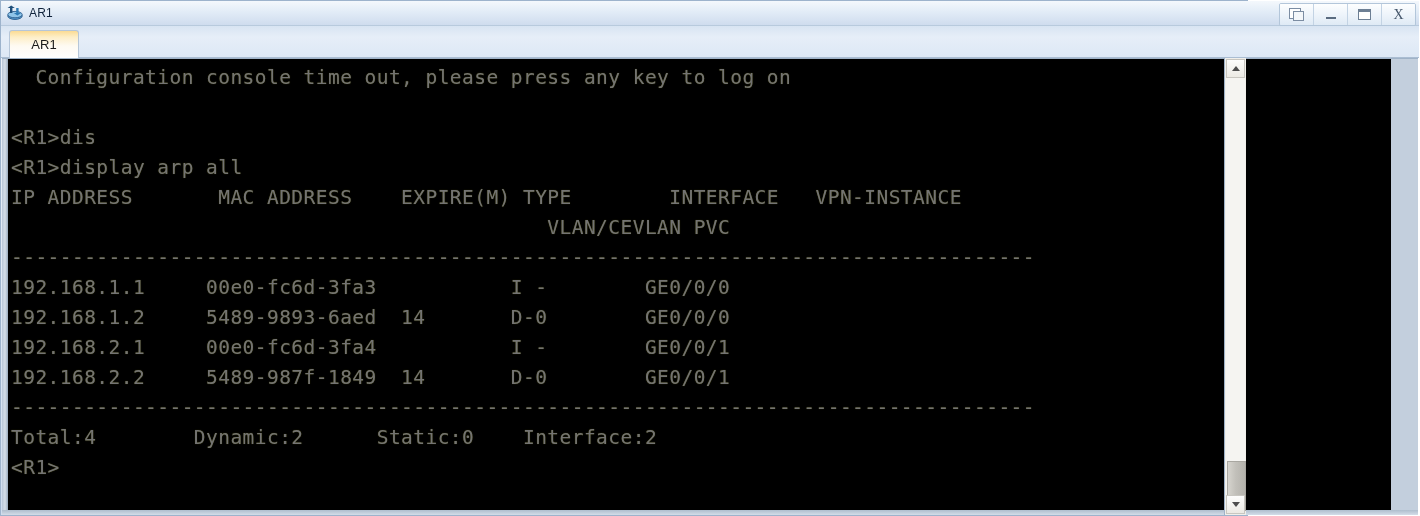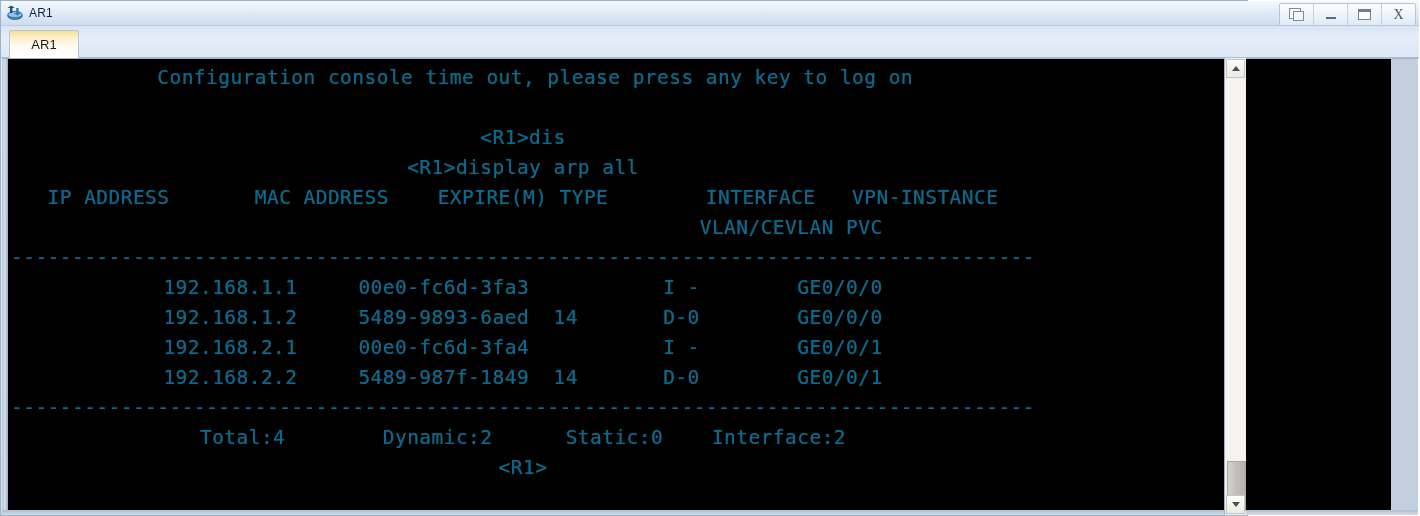--- a/index.html
+++ b/index.html
@@ -14,21 +14,20 @@
     font-family: "Liberation Sans", sans-serif;
   }
 
   .window {
     position: relative;
     width: 1248px;
     height: 516px;
     box-sizing: border-box;
     background: linear-gradient(to bottom, #eef3fa 0%, #dfe8f4 55%, #cfdcee 100%);
     border: 1px solid #9db3cc;
-    text-align: center;
   }
 
   
   .titlebar {
     position: absolute;
     left: 0; top: 0;
     width: 1418px;
     height: 25px;
     box-sizing: border-box;
     background: linear-gradient(to bottom, #f4f8fc 0%, #e2ecf7 45%, #cfdcee 100%);
@@ -185,21 +184,21 @@
 
   .term-text {
     position: absolute;
     left: 3px;
     top: 4px;
     margin: 0;
     font-family: "DejaVu Sans Mono", "Liberation Mono", monospace;
     font-size: 19.5px;
     line-height: 30px;
     letter-spacing: 0.45px;
-    color: #0369a1;
+    color: #737373;
     white-space: pre;
     text-shadow: 0 0 1px rgba(216,216,20,0.35);
   }
 
   
   .scrollbar {
     position: absolute;
     right: 1px; top: 57px;
     width: 22px;
     height: 457px;

